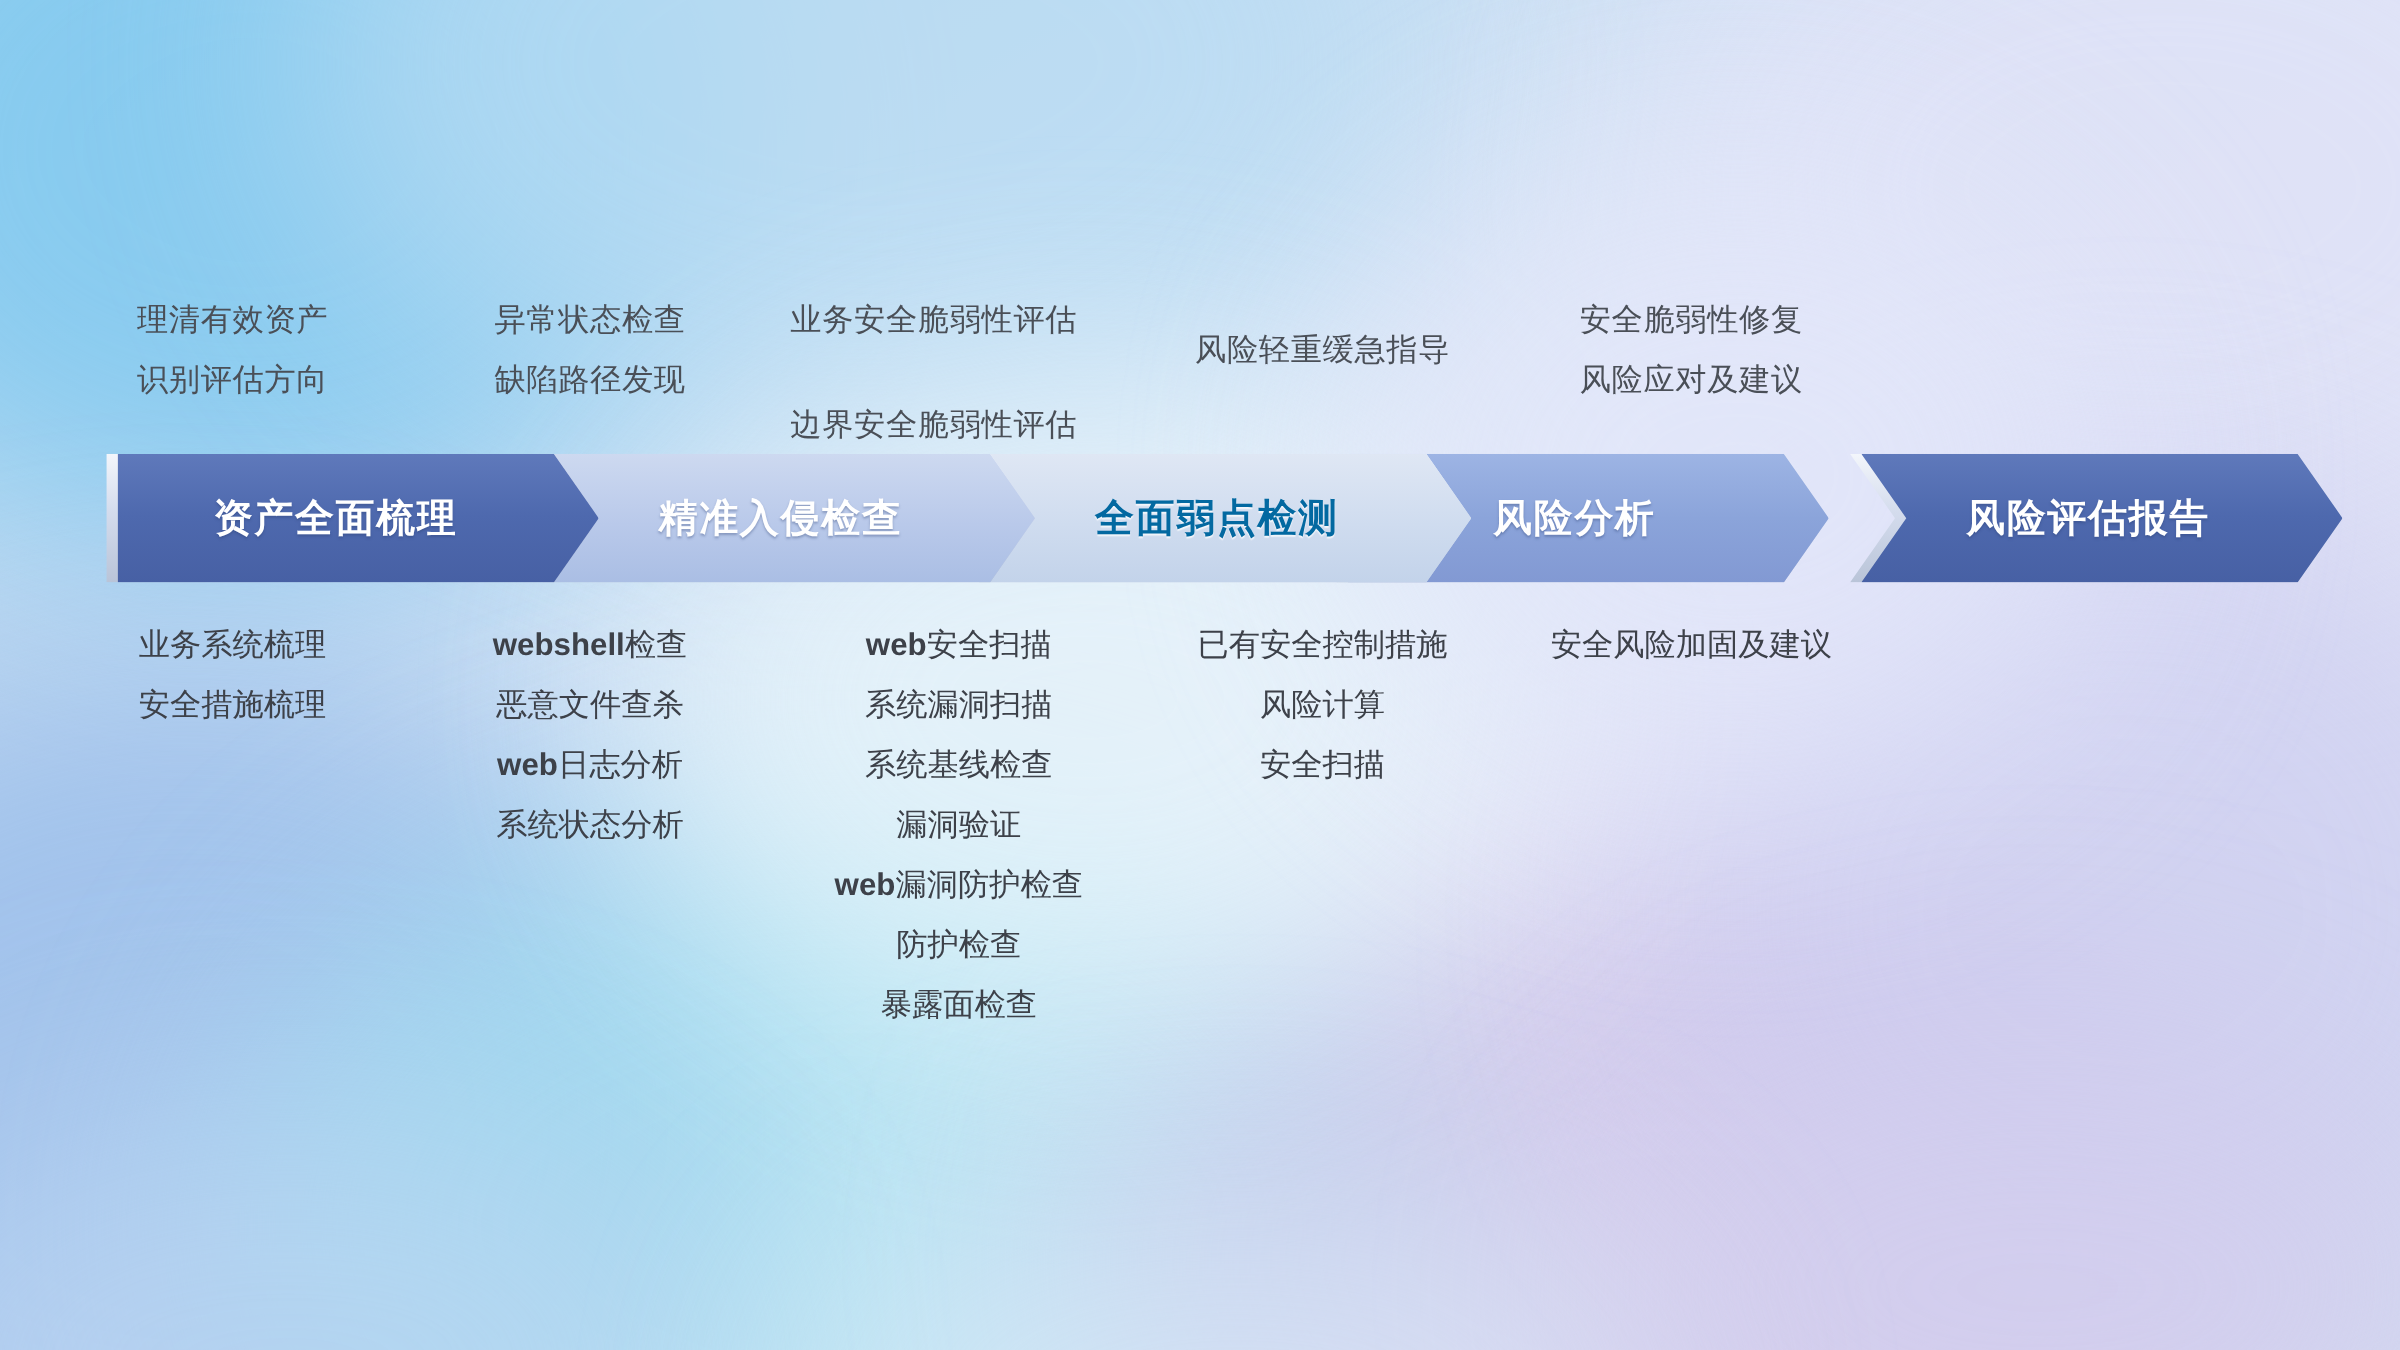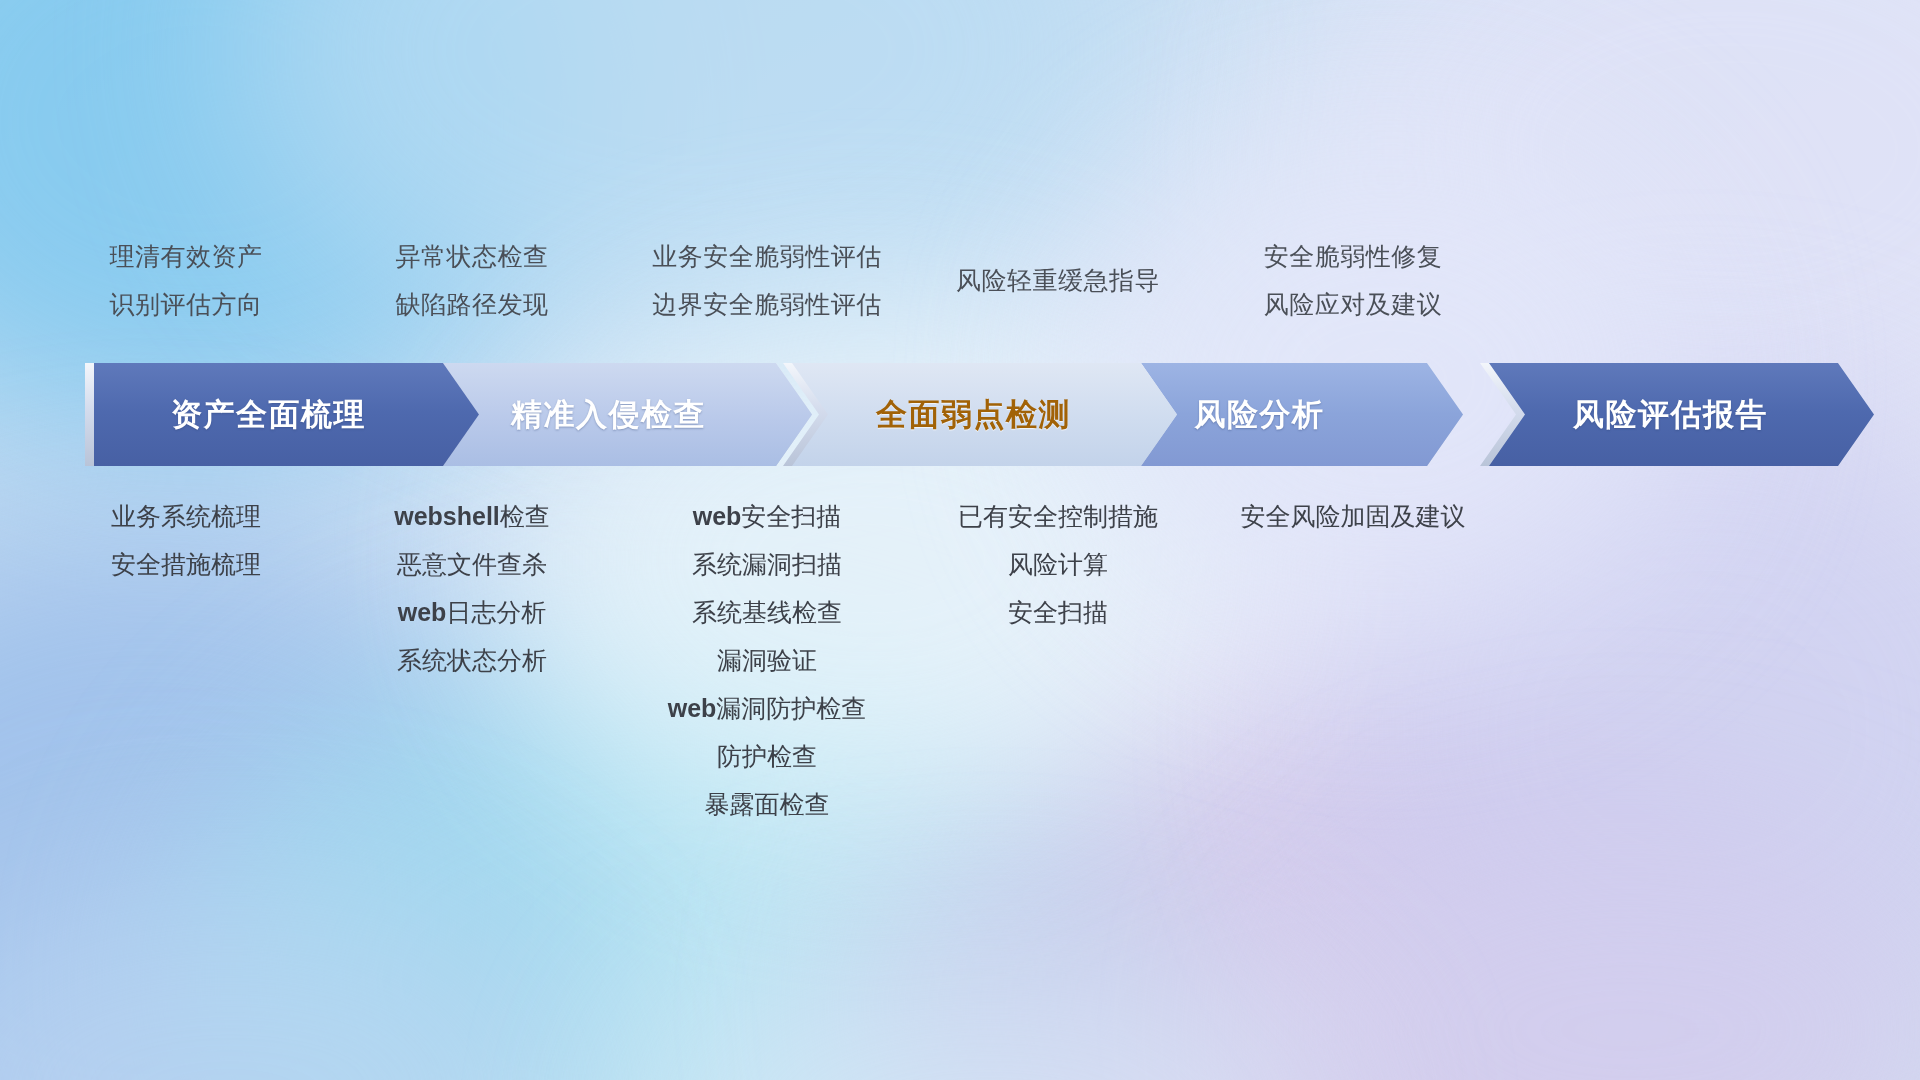--- a/index.html
+++ b/index.html
@@ -101,21 +101,21 @@
     font-size: 31px;
     font-weight: bold;
     letter-spacing: 1.5px;
     white-space: nowrap;
   }
   .label-white {
     color: #ffffff;
     text-shadow: 0 1px 2px rgba(40,60,110,.35);
   }
   .label-blue {
-    color: #a16207;
+    color: #0369a1;
     text-shadow: 0 1px 1px rgba(255,255,255,.75);
   }
 
   
   #bottom-labels { top: 492px; }
   .bot-col {
     text-align: left;
     color: #3d4149;
     font-size: 25px;
     line-height: 48px;
@@ -157,40 +157,40 @@
 
   <div class="row" id="top-labels">
       <div class="col top-col" style="position: absolute; left: 36px; width: 300px;">
         <div>理清有效资产</div>
         <div>识别评估方向</div>
       </div>
       <div class="col top-col" style="position: absolute; left: 322px; width: 300px;">
         <div>异常状态检查</div>
         <div>缺陷路径发现</div>
       </div>
-      <div class="col top-col" style="position: absolute; left: 587px; width: 360px;">
+      <div class="col top-col" style="position: absolute; left: 567px; width: 360px; gap: 36px;">
         <div>业务安全脆弱性评估</div>
         <div>边界安全脆弱性评估</div>
       </div>
       <div class="col top-col" style="position: absolute; left: 908px; width: 300px; margin-top: 24px;">
         <div>风险轻重缓急指导</div>
       </div>
       <div class="col top-col" style="position: absolute; left: 1203px; width: 300px;">
         <div>安全脆弱性修复</div>
         <div>风险应对及建议</div>
       </div>
     </div>
 
   <div id="arrow-band">
       <div class="arrow" style="left: 0px; width: 385px; z-index: 10;">
         <div class="shape" style="background: linear-gradient(rgb(243, 246, 251) 0%, rgb(212, 220, 237) 45%, rgb(185, 196, 216) 100%); left: -9px; z-index: 1; clip-path: polygon(0px 0px, calc(100% - 36px) 0px, 100% 50%, calc(100% - 36px) 100%, 0px 100%);"></div>
         <div class="shape" style="background: linear-gradient(rgb(95, 121, 187) 0%, rgb(78, 105, 174) 48%, rgb(71, 96, 164) 100%); clip-path: polygon(0px 0px, calc(100% - 36px) 0px, 100% 50%, calc(100% - 36px) 100%, 0px 100%); z-index: 2;"></div>
         <span class="label label-white" style="margin-left: 0px; margin-right: 36px;">资产全面梳理</span>
       </div>
-      <div class="arrow" style="left: 333px; width: 385px; z-index: 9;">
+      <div class="arrow" style="left: 349px; width: 385px; z-index: 9;">
         <div class="shape" style="background: linear-gradient(rgb(243, 246, 251) 0%, rgb(212, 220, 237) 45%, rgb(185, 196, 216) 100%); left: -9px; z-index: 1; clip-path: polygon(0px 0px, calc(100% - 36px) 0px, 100% 50%, calc(100% - 36px) 100%, 0px 100%, 36px 50%);"></div>
         <div class="shape" style="background: linear-gradient(rgb(205, 217, 240) 0%, rgb(185, 201, 234) 55%, rgb(170, 190, 228) 100%); clip-path: polygon(0px 0px, calc(100% - 36px) 0px, 100% 50%, calc(100% - 36px) 100%, 0px 100%, 36px 50%); z-index: 2;"></div>
         <span class="label label-white" style="margin-left: 14px; margin-right: 36px;">精准入侵检查</span>
       </div>
       <div class="arrow" style="left: 698px; width: 385px; z-index: 8;">
         <div class="shape" style="background: linear-gradient(rgb(243, 246, 251) 0%, rgb(212, 220, 237) 45%, rgb(185, 196, 216) 100%); left: -9px; z-index: 1; clip-path: polygon(0px 0px, calc(100% - 36px) 0px, 100% 50%, calc(100% - 36px) 100%, 0px 100%, 36px 50%);"></div>
         <div class="shape" style="background: linear-gradient(rgb(223, 231, 244) 0%, rgb(207, 220, 239) 55%, rgb(195, 211, 234) 100%); clip-path: polygon(0px 0px, calc(100% - 36px) 0px, 100% 50%, calc(100% - 36px) 100%, 0px 100%, 36px 50%); z-index: 2;"></div>
         <span class="label label-blue" style="margin-left: 14px; margin-right: 36px;">全面弱点检测</span>
       </div>
       <div class="arrow" style="left: 984px; width: 385px; z-index: 7; text-align: right;">

